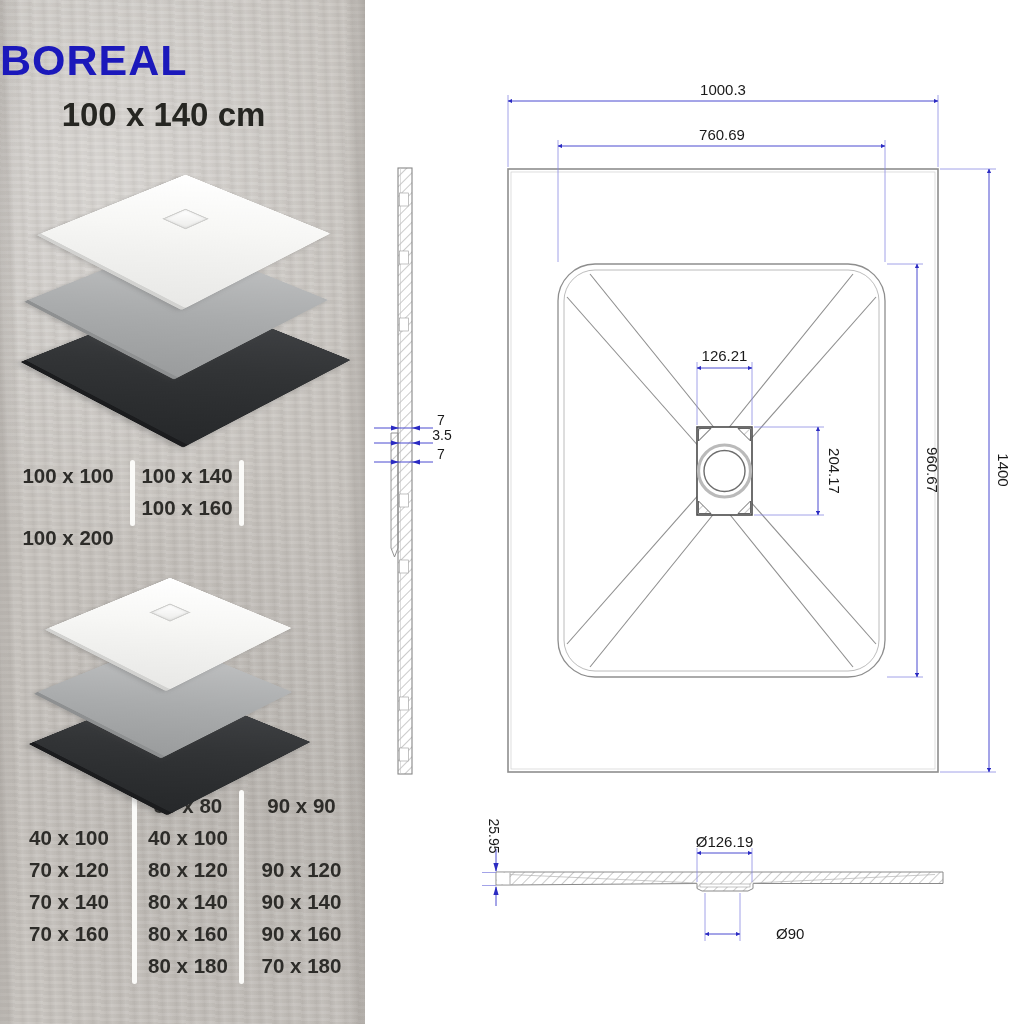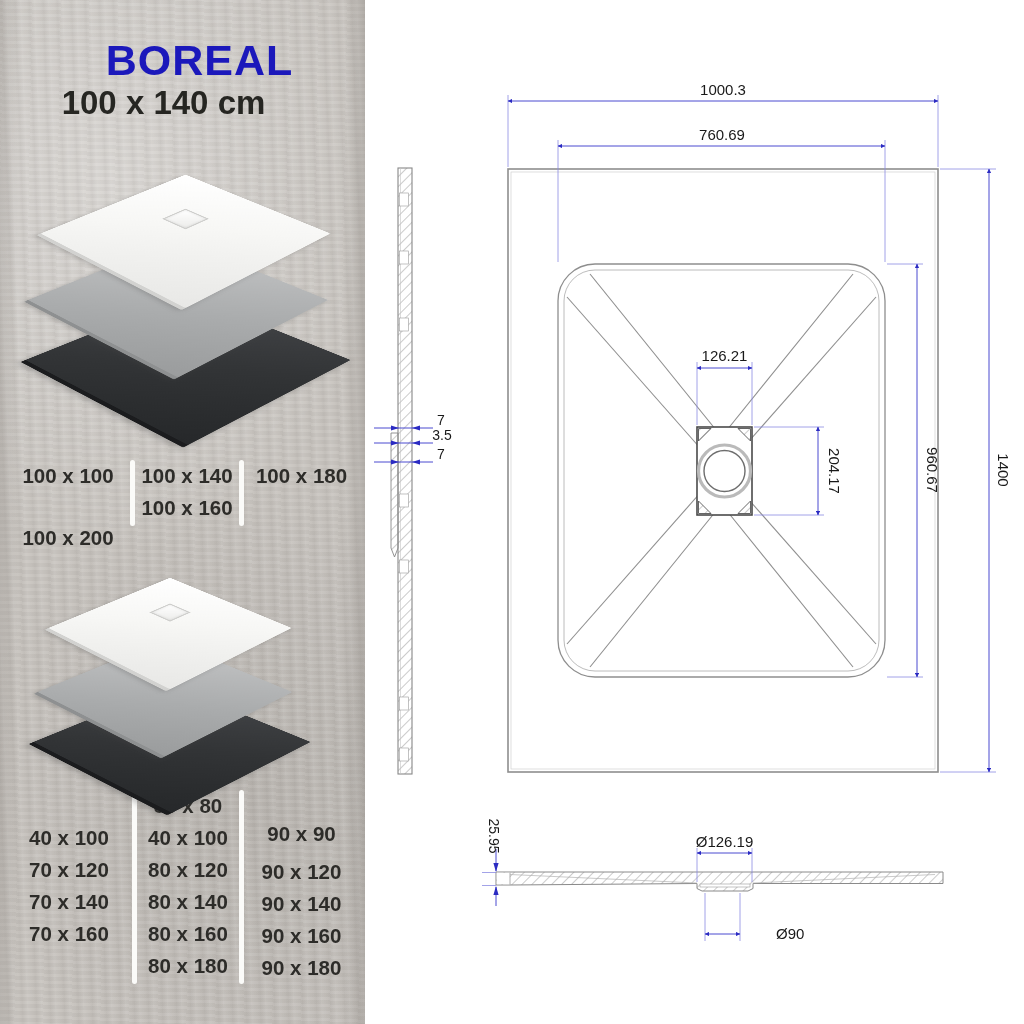--- a/index.html
+++ b/index.html
@@ -11,25 +11,25 @@
     position:absolute; left:0; top:0; width:365px; height:1024px; overflow:hidden;
     background-color:#c6c2bd;
     background-image:
       linear-gradient(90deg, rgba(150,145,140,0.35), rgba(0,0,0,0) 5%, rgba(0,0,0,0) 94%, rgba(140,135,130,0.35)),
       repeating-linear-gradient(88deg, rgba(255,255,255,0.10) 0px, rgba(255,255,255,0.00) 6px, rgba(90,85,82,0.05) 9px, rgba(255,255,255,0.08) 14px),
       repeating-linear-gradient(2deg, rgba(255,255,255,0.05) 0 3px, rgba(120,115,110,0.05) 3px 7px),
       radial-gradient(130% 60% at 30% 18%, rgba(255,255,255,0.32), rgba(255,255,255,0) 60%),
       radial-gradient(120% 50% at 70% 78%, rgba(122,117,112,0.20), rgba(255,255,255,0) 65%);
   }
   .brand-title {
-    position:absolute; left:0; top:36px; width:365px; text-align:center;
-    font-size:43px; font-weight:bold; letter-spacing:1px; color:#1b18bb;margin-left:17px;
+    position:absolute; left:0; top:36px; width:365px; 
+    font-size:43px; font-weight:bold; letter-spacing:1px; color:#1b18bb;
   }
   .brand-subtitle {
-    position:absolute; left:0; top:84px; width:327px; text-align:center;
+    position:absolute; left:0; top:96px; width:327px; text-align:center;
     font-size:33px; font-weight:600; color:#262622;
   }
 
   .tray-stack { position:absolute; left:0; width:365px; }
   .stack-1 { top:130px; height:330px; }
   .stack-2 { top:545px; height:250px; }
   .tray { position:absolute; border-radius:2px;
           transform: perspective(1100px) rotateX(63deg) rotateZ(45deg); }
   .tray-white { z-index:3;
     background:linear-gradient(145deg,#ffffff 0%,#f7f7f5 45%,#e8e8e6 100%);
@@ -53,21 +53,21 @@
 
   .size-table { position:absolute; left:8px; width:349px; display:flex; }
   .table-1 { top:460px; height:66px; }
   .table-2 { top:790px; height:194px; }
   .size-col { display:flex; flex-direction:column; }
   .table-1 .size-col:nth-child(1) { width:120px;gap:30px; }
   .table-1 .size-col:nth-child(3) { width:100px;align-items:center; }
   .table-1 .size-col:nth-child(5) { flex:1; }
   .table-2 .size-col:nth-child(1) { width:122px; }
   .table-2 .size-col:nth-child(3) { width:98px; }
-  .table-2 .size-col:nth-child(5) { flex:1;margin-top:28px; }
+  .table-2 .size-col:nth-child(5) { flex:1; }
   .size-divider { width:5px; background:#fbfbf9; border-radius:3px; margin:0 2px; }
   .size-cell { height:32px; line-height:32px; text-align:center;
     font-size:20.5px; font-weight:600; color:#2d2c29; white-space:nowrap; }
 
   
   .drawing-panel { position:absolute; left:365px; top:0; width:659px; height:1024px; background:#ffffff; }
   svg text { font-family:"Liberation Sans", sans-serif; fill:#191919; }
   .dim-t  { font-size:15px; }
   .dim-s  { font-size:14px; }
   .gline  { stroke:#8e8e8e; stroke-width:1.1; fill:none; }
@@ -96,24 +96,20 @@
       <div class="size-col">
         <div class="size-cell">100 x 100</div>
         <div class="size-cell">100 x 200</div>
       </div>
       <div class="size-divider"></div>
       <div class="size-col">
         <div class="size-cell">100 x 140</div>
         <div class="size-cell">100 x 160</div>
       </div>
       <div class="size-divider"></div>
-      <div class="size-col">
-        <div class="size-cell">100 x 180</div>
-        <div class="size-cell"></div>
-      </div>
     </div>
 
     <div class="tray-stack stack-2">
       <div class="tray tray-dark"></div>
       <div class="tray tray-gray"></div>
       <div class="tray tray-white">
         <div class="drain-cover"></div>
       </div>
     </div>
 
@@ -135,21 +131,21 @@
         <div class="size-cell">80 x 160</div>
         <div class="size-cell">80 x 180</div>
       </div>
       <div class="size-divider"></div>
       <div class="size-col">
         <div class="size-cell">90 x 90</div>
         <div class="size-cell"></div>
         <div class="size-cell">90 x 120</div>
         <div class="size-cell">90 x 140</div>
         <div class="size-cell">90 x 160</div>
-        <div class="size-cell">90 x 180</div>
+        <div class="size-cell">70 x 180</div>
       </div>
     </div>
   </aside>
 
   <main class="drawing-panel">
     <svg width="659" height="1024" viewBox="365 0 659 1024">
       <defs>
         <pattern id="hatch" patternUnits="userSpaceOnUse" width="7" height="7" patternTransform="rotate(45)">
           <line x1="0" y1="0" x2="0" y2="7" stroke="#979797" stroke-width="1"></line>
         </pattern>

